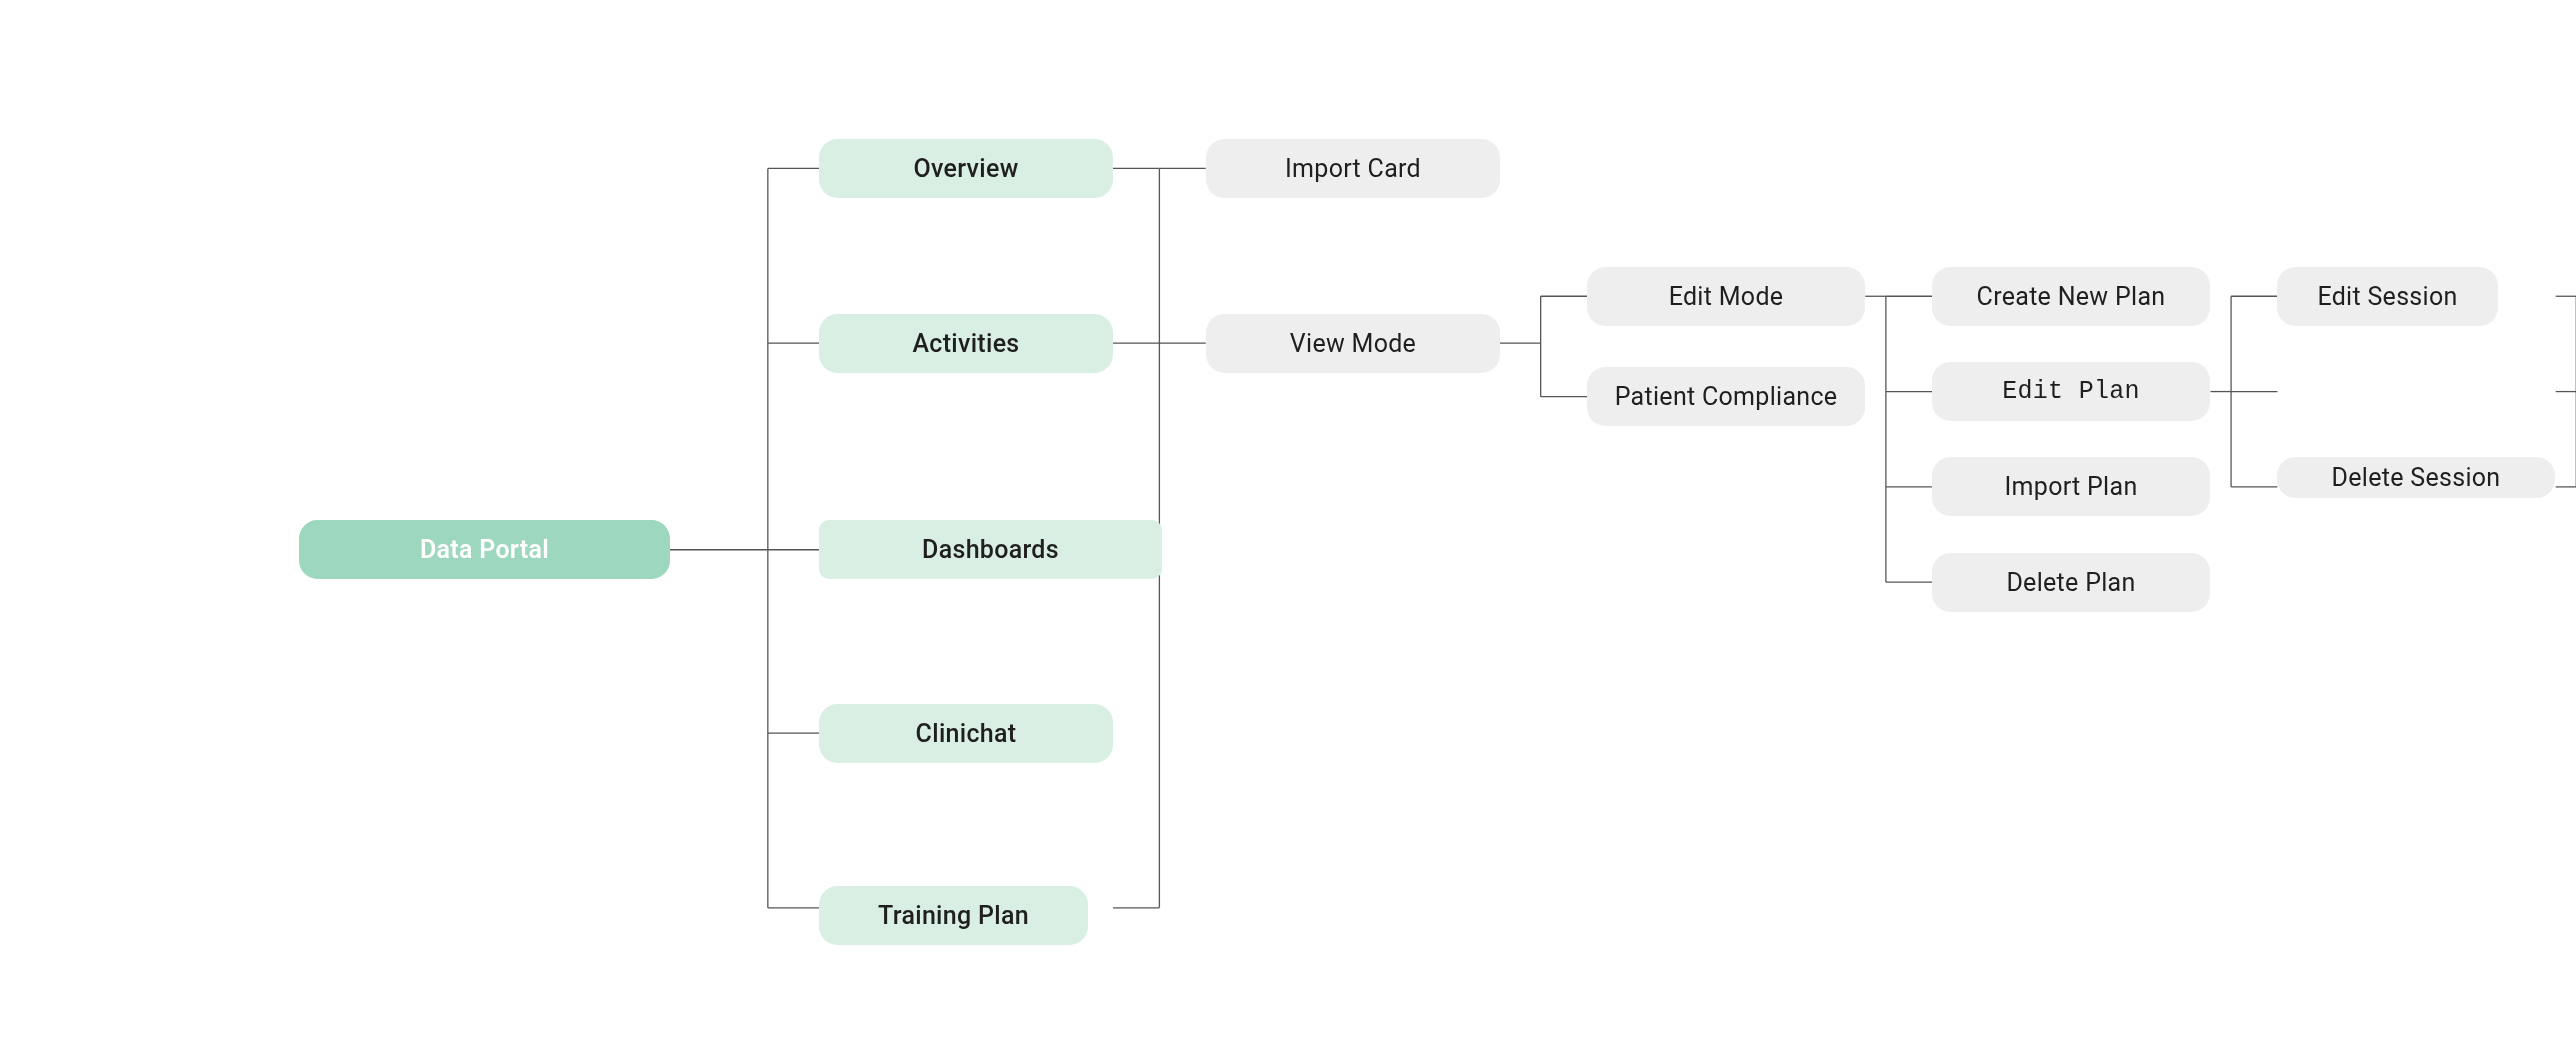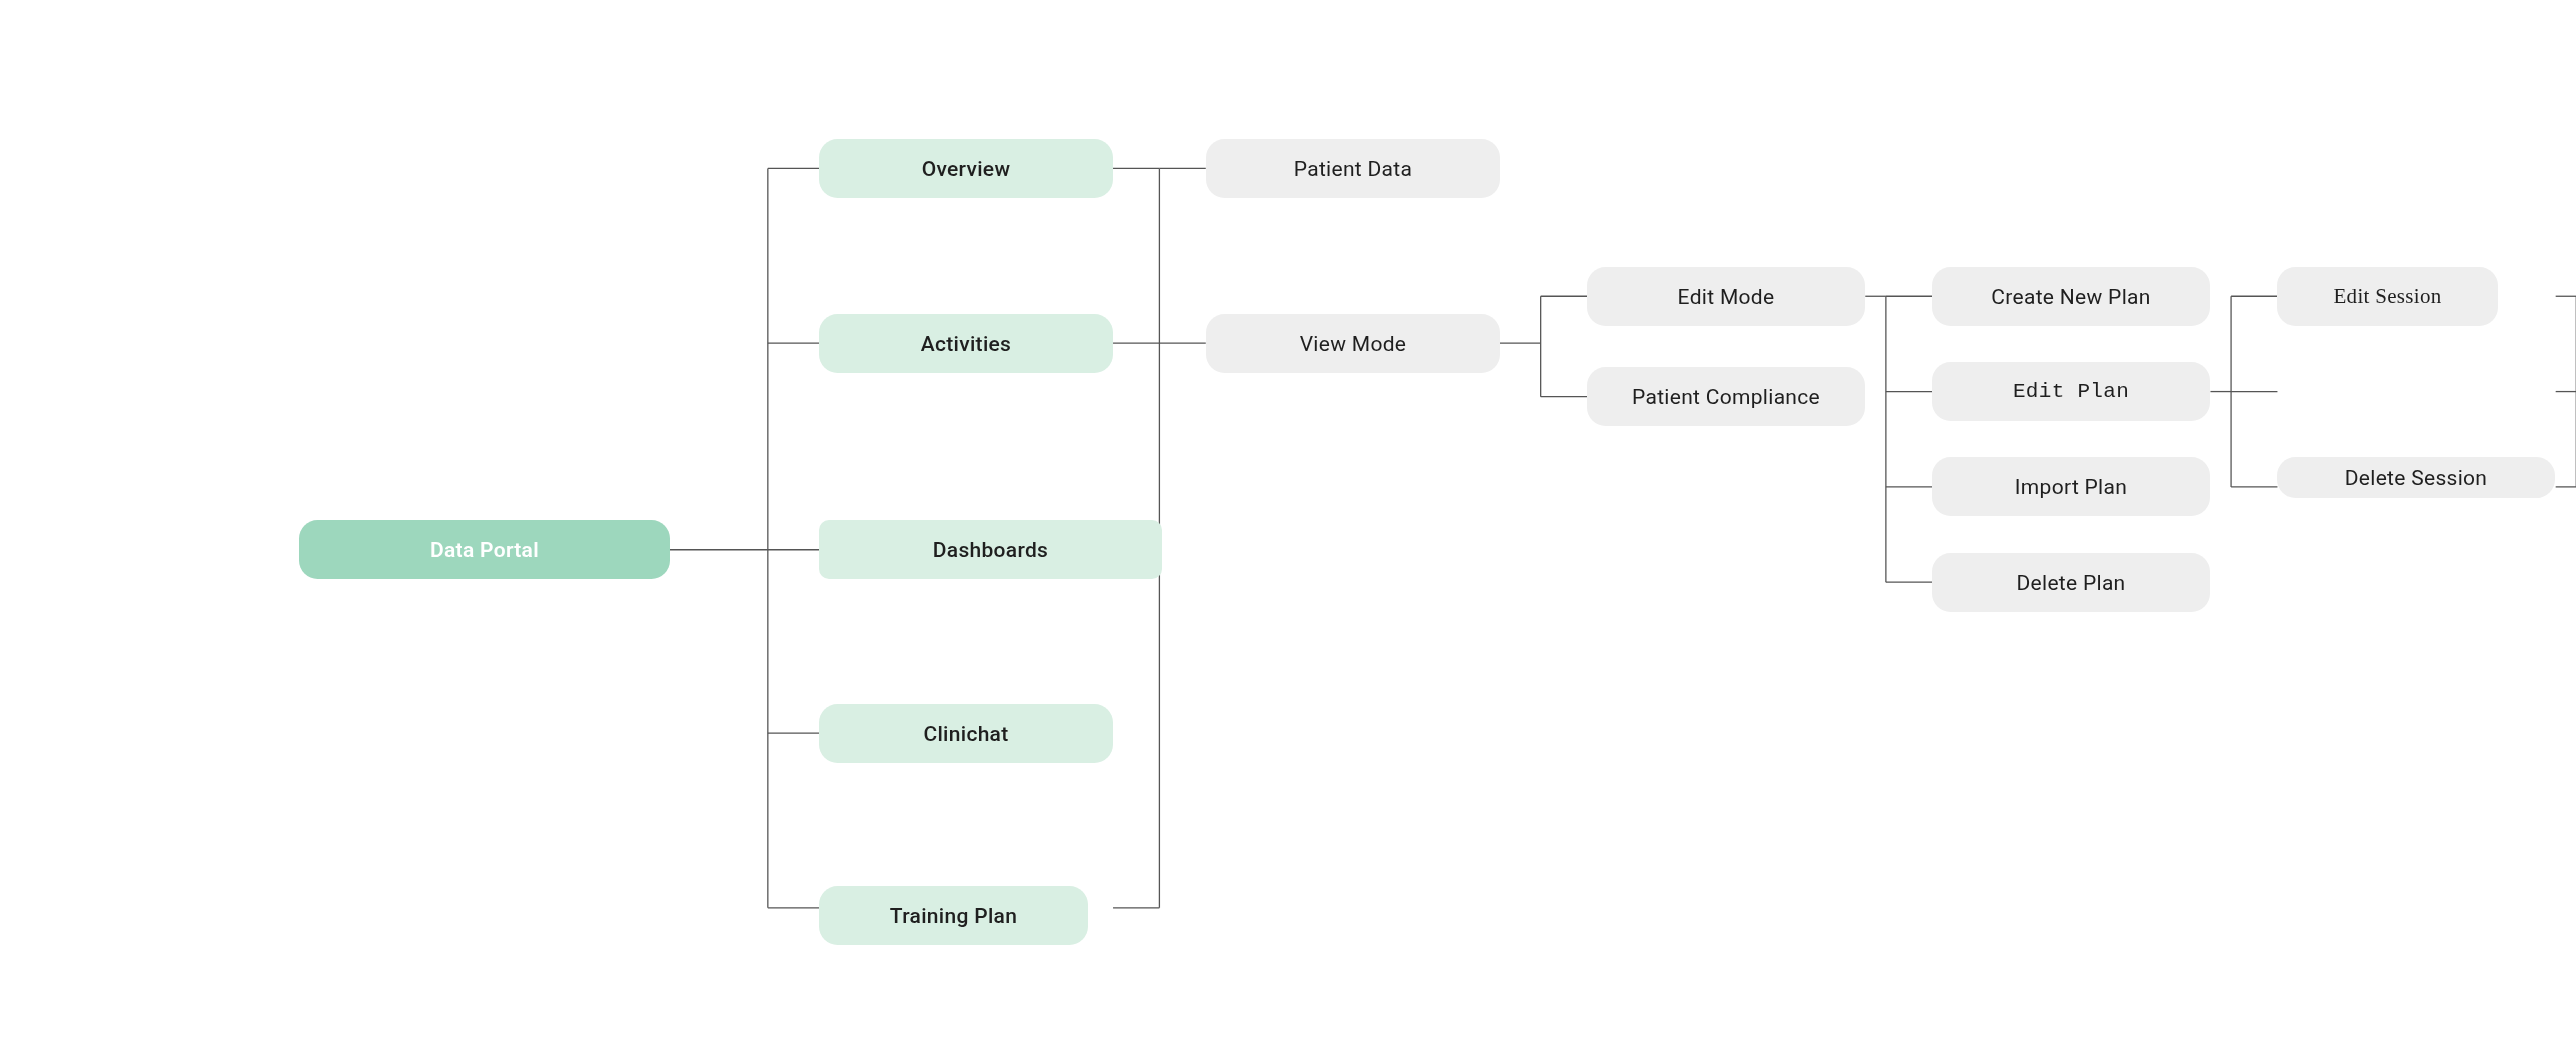--- a/index.html
+++ b/index.html
@@ -31,21 +31,21 @@
     fill: none;
   }
   .node {
     position: absolute;
     box-sizing: border-box;
     border-radius: 18.5px;
     display: flex;
     align-items: center;
     justify-content: center;
     padding: 0 20.6px;
-    font-size: 21px;
+    font-size: 25px;
     color: #1f1f1f;
     letter-spacing: 0.3px;
     white-space: nowrap;
   }
   .node.root {
     background: #9dd7bd;
     color: #ffffff;
     font-weight: 600;
   }
   .node.primary {
@@ -110,28 +110,28 @@
   </svg>
 
   <div class="node root" style="left:299px;  top:520px; width:371px; height:59px;">Data Portal</div>
 
   <div class="node primary" style="left:819px; top:139px;  width:294px; height:59px;">Overview</div>
   <div class="node primary" style="left:819px; top:314px;  width:294px; height:59px;">Activities</div>
   <div class="node primary" style="left:819px; top:520px; width:343px; height:59px;border-radius:10px;">Dashboards</div>
   <div class="node primary" style="left:819px; top:704px; width:294px; height:59px;">Clinichat</div>
   <div class="node primary" style="left:819px; top:886px; width:269px; height:59px;">Training Plan</div>
 
-  <div class="node leaf" style="left:1206px; top:139px;  width:294px; height:59px;">Patient Data</div>
+  <div class="node leaf" style="left:1206px; top:139px;  width:294px; height:59px;">Import Card</div>
   <div class="node leaf" style="left:1206px; top:314px;  width:294px; height:59px;">View Mode</div>
 
   <div class="node leaf" style="left:1587px; top:267px;  width:278px; height:59px;">Edit Mode</div>
   <div class="node leaf" style="left:1932px; top:267px;  width:278px; height:59px;">Create New Plan</div>
 
   <div class="node leaf" style="left:1587px; top:367px;  width:278px; height:59px;">Patient Compliance</div>
   <div class="node leaf" style="left:1932px; top:362px;  width:278px; height:59px;font-family:Liberation Mono, monospace;">Edit Plan</div>
   <div class="node leaf" style="left:1932px; top:457px;  width:278px; height:59px;">Import Plan</div>
   <div class="node leaf" style="left:1932px; top:553px; width:278px; height:59px;">Delete Plan</div>
 
-  <div class="node leaf" style="left:2277px; top:267px;  width:221px; height:59px;font-family:Liberation Serif, serif;">Edit Session</div>
+  <div class="node leaf" style="left:2277px; top:267px;  width:221px; height:59px;">Edit Session</div>
   <div class="node leaf" style="left:2277px; top:457px;  width:278px; height:41px;">Delete Session</div>
 
 </div>
 
 
 </body></html>

